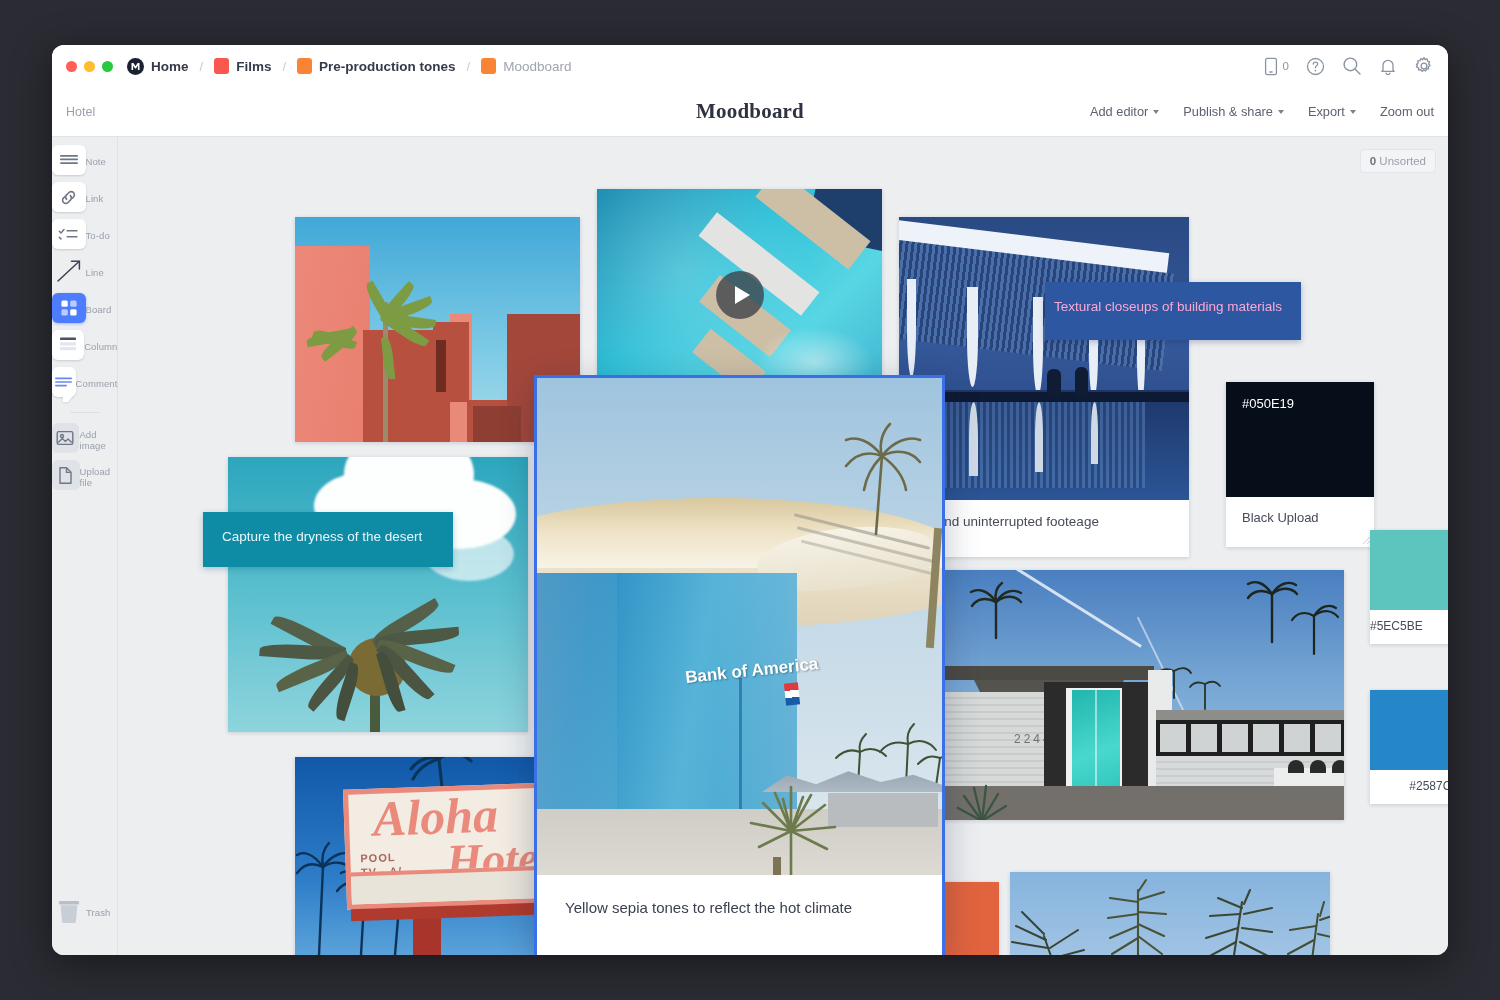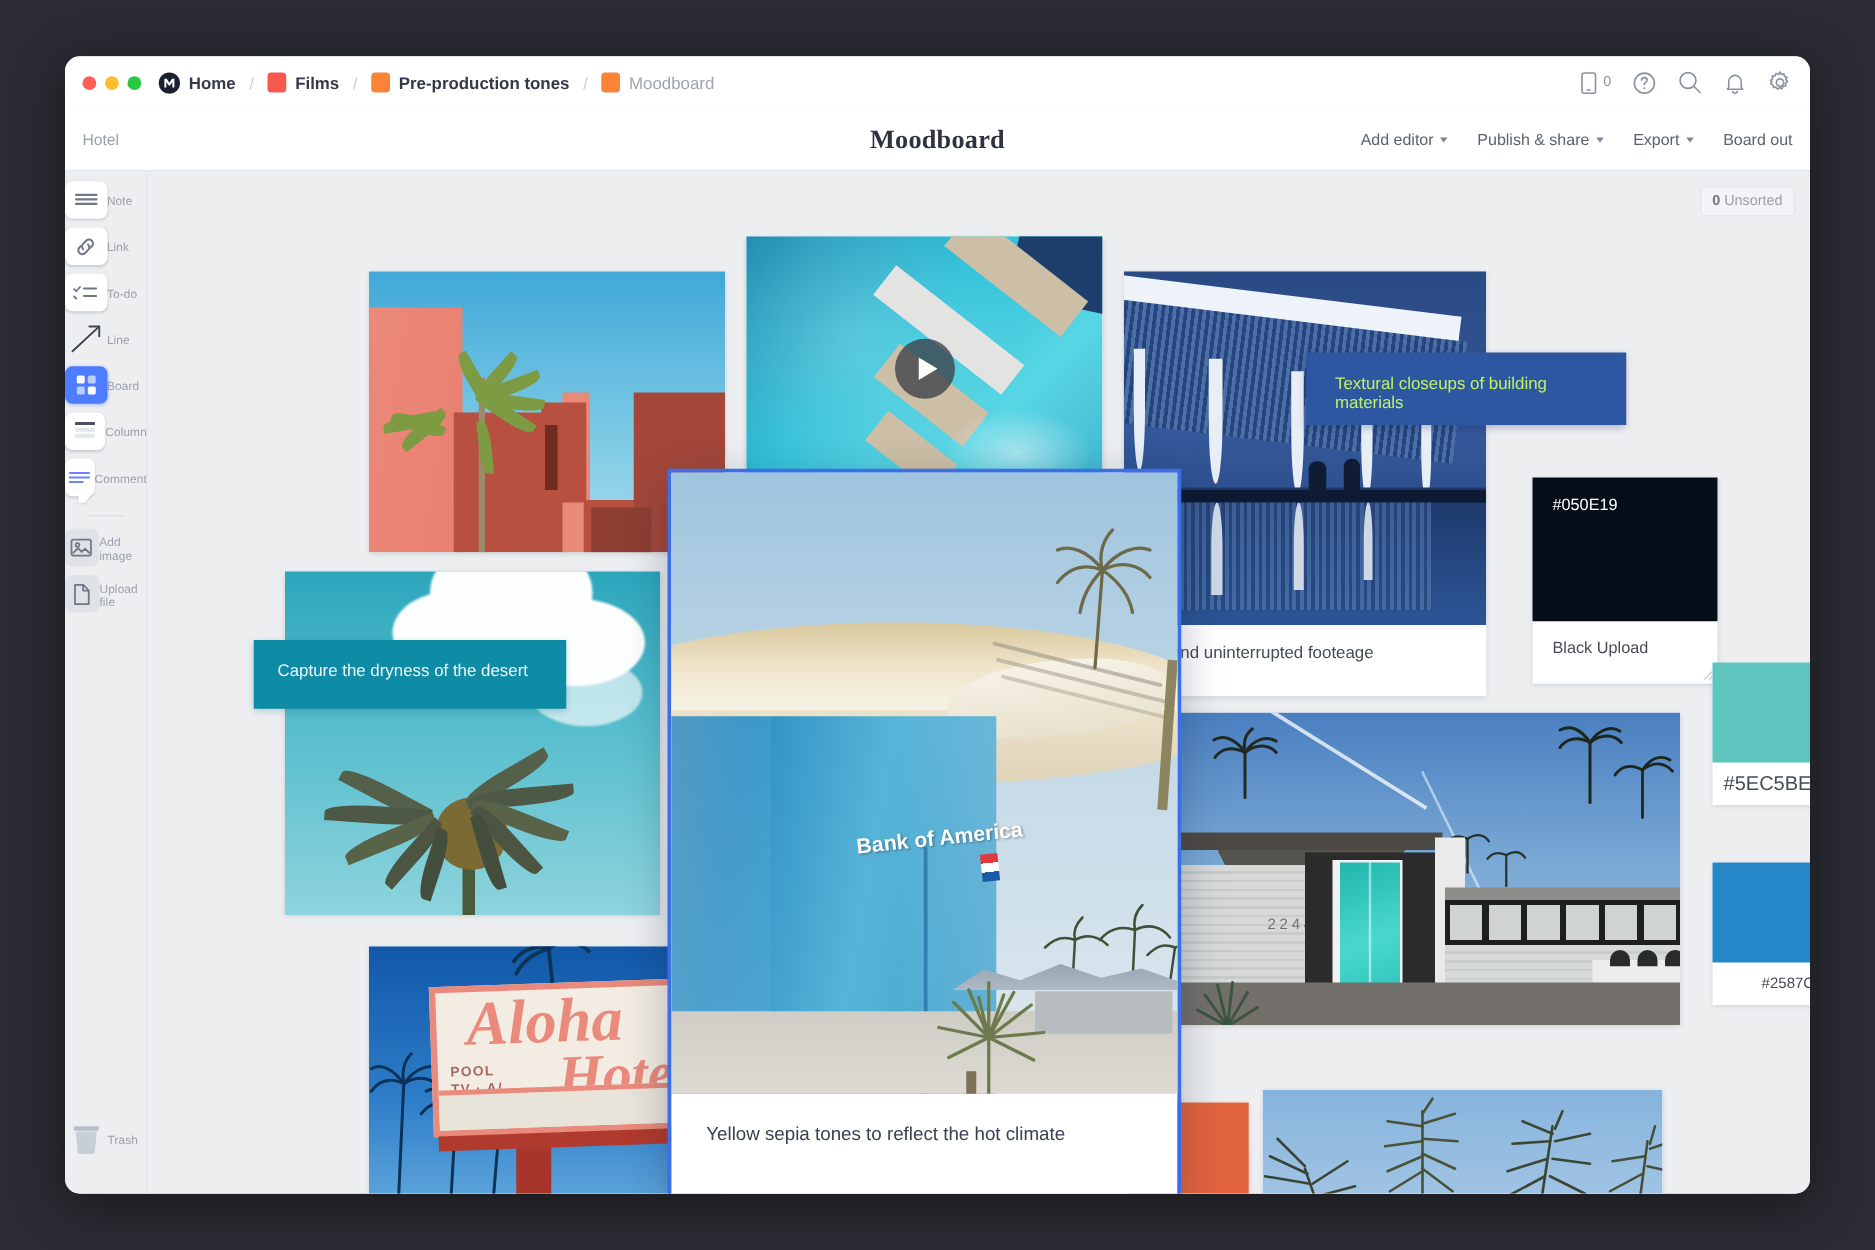--- a/index.html
+++ b/index.html
@@ -89,22 +89,22 @@
     background: #f2f4f6; border: 1px solid #e2e5ea; border-radius: 4px;
     padding: 5px 9px; font-size: 11.5px; color: #9aa0ac;
   }
   .unsorted b { color: #6d737f; }
 
   .card { position: absolute; background: #fff; box-shadow: 0 1px 4px rgba(40,50,70,.18); overflow: hidden; }
   .card .pic { width: 100%; height: 100%; position: relative; overflow: hidden; }
   .cap { font-size: 13.5px; color: #464b59; padding: 14px 16px; }
 
   .note-blue {
-    position: absolute; background: #2d57a0; color: #bef264;
-    font-size: 13.5px; padding: 17px 23px; box-shadow: 0 2px 6px rgba(20,40,90,.28);
+    position: absolute; background: #2d57a0; color: #f9a8d4;
+    font-size: 13.5px; padding: 17px 9px; box-shadow: 0 2px 6px rgba(20,40,90,.28);
   }
   .note-teal {
     position: absolute; background: #0e8ca6; color: #eaf7fa;
     font-size: 13.5px; padding: 17px 19px; box-shadow: 0 2px 6px rgba(10,80,100,.28);
   }
 
   .swatch { position: absolute; background: #fff; box-shadow: 0 1px 4px rgba(40,50,70,.18); }
   .swatch .chip { position: relative; width: 100%; }
   .swatch .hex-in {
     position: absolute; left: 16px; top: 14px; font-size: 13px; color: #fff;
@@ -267,21 +267,21 @@
         </div>
         <div class="sb-item">
           <span>Publish &amp; share</span>
           <span class="caret"></span>
         </div>
         <div class="sb-item">
           <span>Export</span>
           <span class="caret"></span>
         </div>
         <div class="sb-item">
-          <span>Board out</span>
+          <span>Zoom out</span>
         </div>
       </div>
     </div>
 
     <div class="rail">
 
       <div class="tool">
         <div class="tool-box">
           <svg width="20" height="14" viewBox="0 0 20 14">
               <g fill="#6f7686">
@@ -483,21 +483,21 @@
         <svg class="resize" viewBox="0 0 9 9">
             <g stroke="#8c929d" stroke-width=".9">
               <line x1="8" y1="1" x2="1" y2="8"></line>
               <line x1="8" y1="5" x2="5" y2="8"></line>
             </g>
           </svg>
       </div>
 
       <div class="swatch" style="left:1252px;top:393px;width:88px;height:114px">
         <div class="chip" style="height:80px;background:#5EC5BE"></div>
-        <div class="lbl" style="padding:9px 0;text-align:center;font-size:16px">#5EC5BE</div>
+        <div class="lbl" style="padding:9px 0;text-align:left;font-size:12px">#5EC5BE</div>
       </div>
 
       <div class="swatch" style="left:1252px;top:553px;width:88px;height:114px">
         <div class="chip" style="height:80px;background:#2587C8"></div>
         <div class="lbl" style="padding:9px 0;text-align:right;font-size:12px">#2587C8</div>
       </div>
 
       <div class="card" style="left:110px;top:320px;width:300px;height:275px">
         <div class="pic scene-teal">
           <div class="cloud" style="left:116px;top:-30px;width:130px;height:95px"></div>

